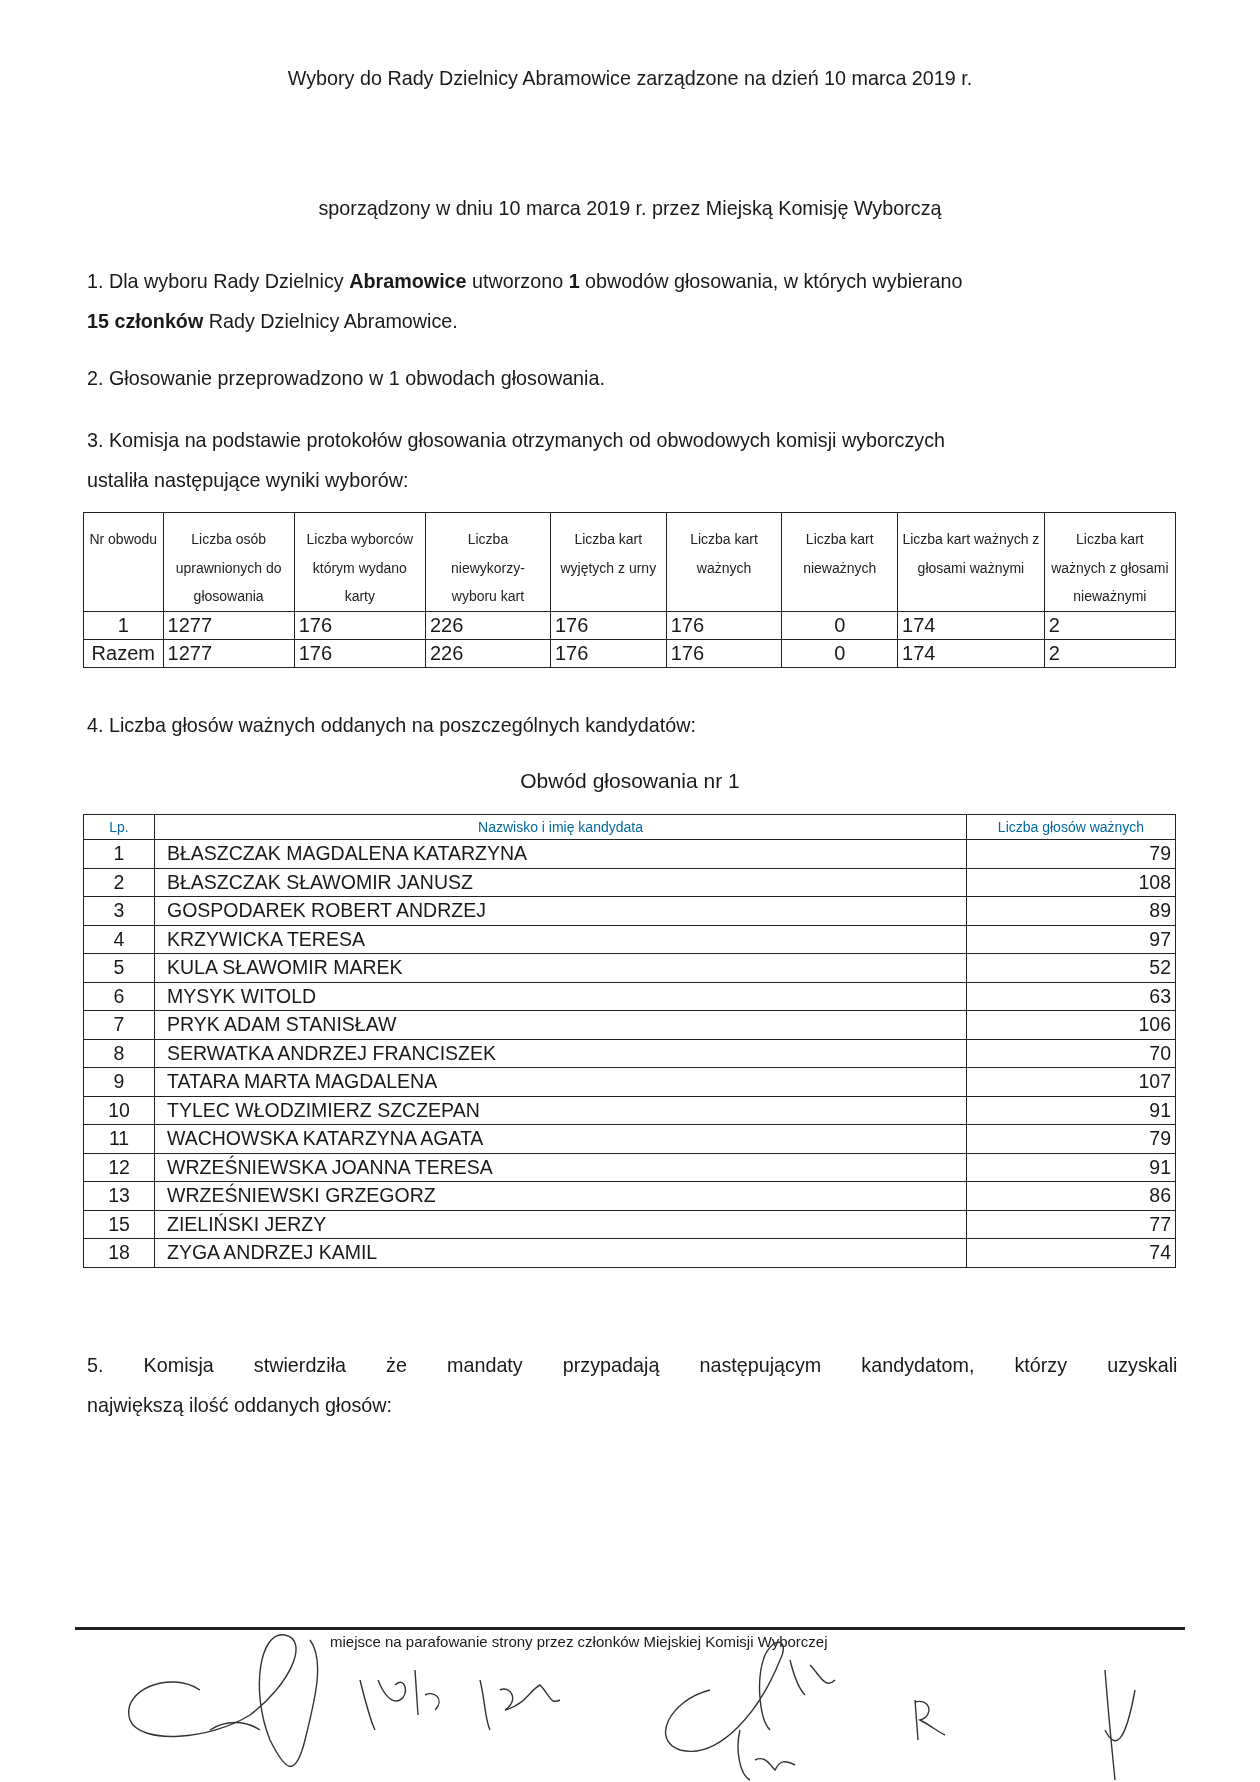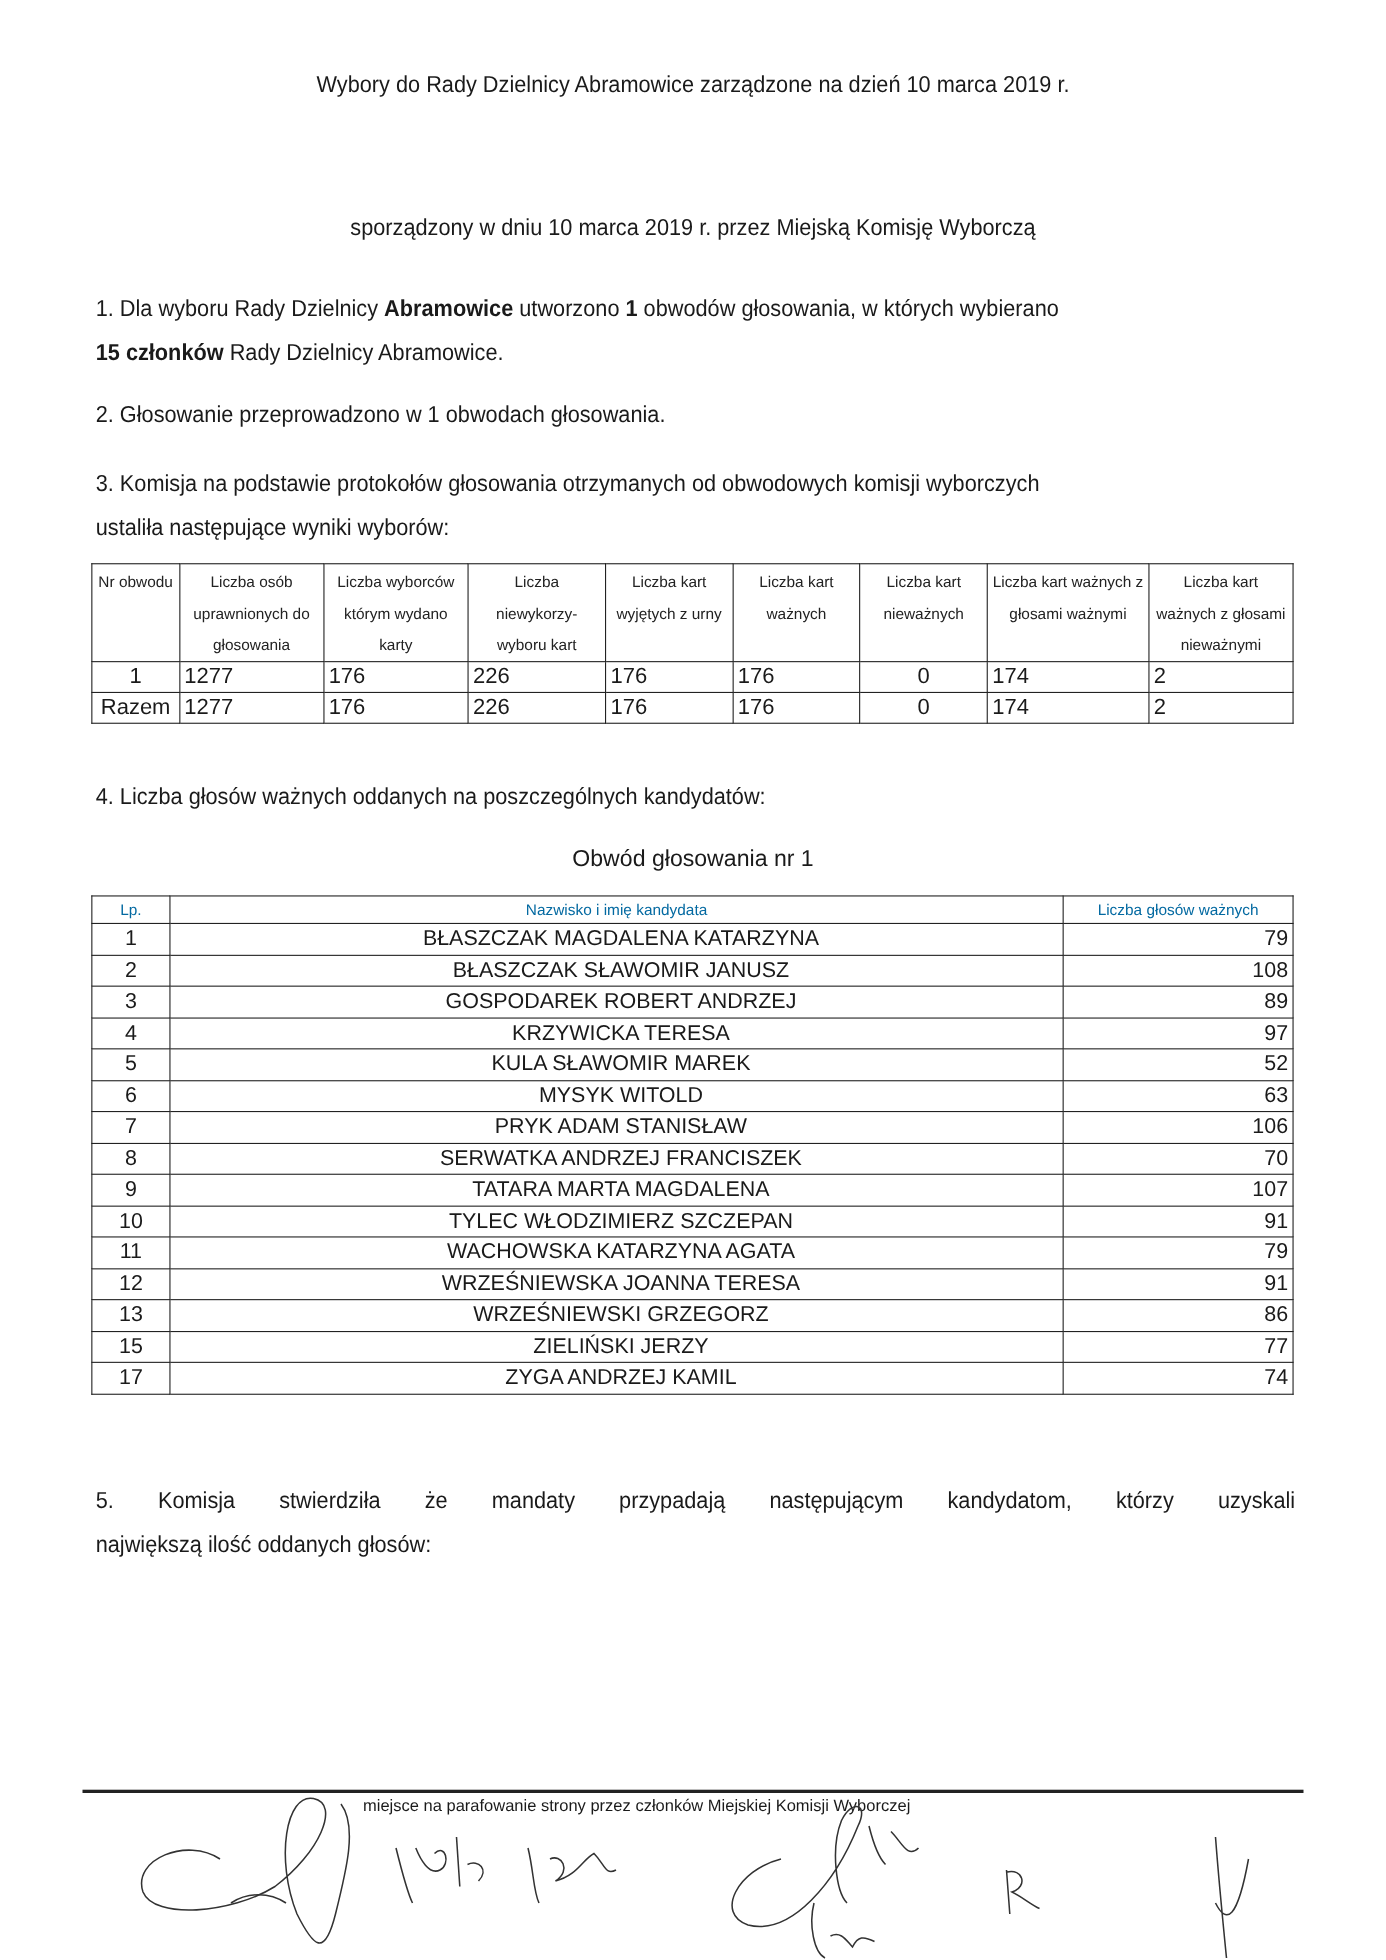--- a/index.html
+++ b/index.html
@@ -18,32 +18,32 @@
   .p2 { top: 358px; }
   .p3 { top: 420px; }
   .p4 { top: 705px; }
   .p5 { top: 1345px; text-align: justify; text-align-last: left; width: 1160px; }
 
   table { border-collapse: collapse; position: absolute; }
   td, th { border: 1.6px solid #222; padding: 0 4px; font-weight: normal; }
 
   
   .t1 { left: 83px; top: 512px; width: 1093px; }
-  .t1 th { font-size: 14px; line-height: 28.5px; vertical-align: top; text-align: center; padding-top: 2px; color: #222; }
+  .t1 th { font-size: 14px; line-height: 28.5px; vertical-align: top; text-align: center; padding-top: 12px; color: #222; }
   .t1 td { font-size: 20px; height: 27px; text-align: left; padding: 0 4px; }
   .t1 td.c { text-align: center; }
 
   .circuit-title { top: 769px; left: 0; width: 1260px; font-size: 21px; text-align: center; }
 
   
   .t2 { left: 83px; top: 814px; width: 1093px; }
   .t2 th { font-size: 14px; height: 24px; text-align: center; color: #0369a1; }
   .t2 td { font-size: 19.5px; height: 27.5px; }
   .t2 td.lp { text-align: center; width: 62px; }
-  .t2 td.name { text-align: center; padding-left: 12px; }
+  .t2 td.name { text-align: left; padding-left: 12px; }
   .t2 td.votes { text-align: right; width: 200px; padding-right: 4px; }
 
   .footer-rule { top: 1627px; left: 75px; width: 1110px; height: 3px; background: #222; }
   .footer-note { top: 1633px; left: 330px; font-size: 15px; }
   .sigs { top: 1620px; left: 60px; width: 1160px; height: 162px; }
 </style>
 </head>
 <body>
 
 <div class="page">
@@ -179,21 +179,21 @@
           <td class="lp">13</td>
           <td class="name">WRZEŚNIEWSKI GRZEGORZ</td>
           <td class="votes">86</td>
         </tr>
         <tr>
           <td class="lp">15</td>
           <td class="name">ZIELIŃSKI JERZY</td>
           <td class="votes">77</td>
         </tr>
         <tr>
-          <td class="lp">17</td>
+          <td class="lp">18</td>
           <td class="name">ZYGA ANDRZEJ KAMIL</td>
           <td class="votes">74</td>
         </tr>
       </tbody>
   </table>
 
   <div class="abs para p5">
     <div style="text-align:justify;text-align-last:justify;">5. Komisja stwierdziła że mandaty przypadają następującym kandydatom, którzy uzyskali</div>
     <div>największą ilość oddanych głosów:</div>
   </div>

